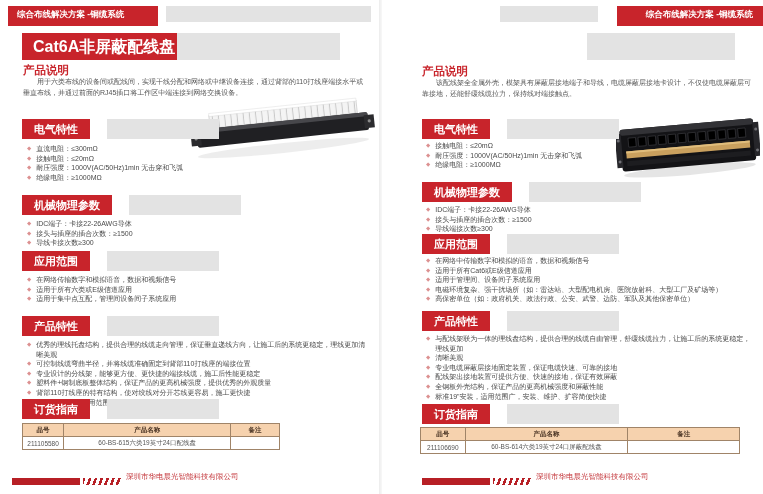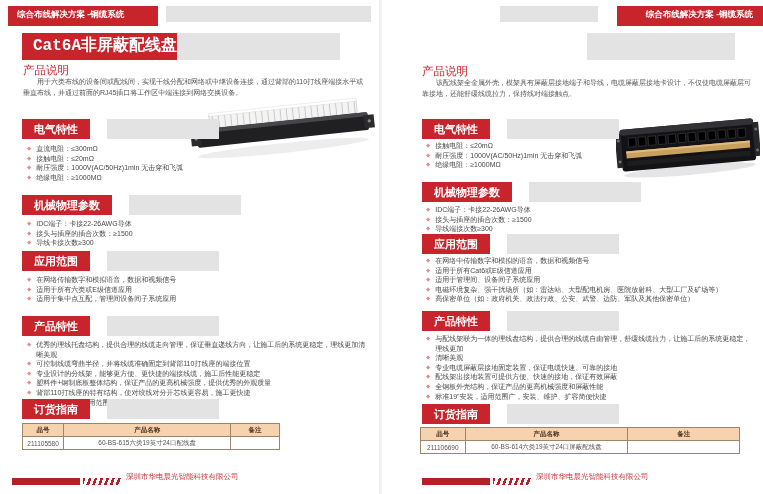--- a/index.html
+++ b/index.html
@@ -27,27 +27,27 @@
   .tb-left{left:8px;width:150px;padding-left:9px;}
   .tb-right{right:0;width:146px;text-align:right;padding-right:10px;}
   .topgrey{position:absolute;top:6px;height:16px;background:var(--grey-block);}
   .tg-left{left:166px;width:205px;}
   .tg-right{left:118px;width:98px;}
 
   
   .title-box{position:absolute;top:33px;height:27px;background:var(--red);
     color:#fff;font-weight:bold;font-size:16px;line-height:27px;padding:0 11px;white-space:nowrap;}
   .title-grey{position:absolute;top:33px;height:27px;background:var(--grey-block);}
-  #page-left .title-box{left:22px;font-family:Liberation Mono, monospace;}
+  #page-left .title-box{left:22px;}
   #page-left .title-grey{left:177px;width:163px;}
   #page-right .title-box{left:38px;}
   #page-right .title-grey{left:205px;width:148px;}
 
   
-  .desc-h{position:absolute;color:var(--red);font-size:11.5px;font-weight:normal;}
+  .desc-h{position:absolute;color:var(--red);font-size:11.5px;font-weight:bold;}
   #page-left .desc-h{left:23px;top:63px;}
   #page-right .desc-h{left:40px;top:64px;}
   .desc-p{position:absolute;margin:0;font-size:7px;line-height:10.5px;color:#555;text-indent:2em;}
   #page-left .desc-p{left:23px;top:77px;width:345px;}
   #page-right .desc-p{left:40px;top:78px;width:330px;}
 
   
   .sec-head{position:absolute;display:flex;gap:17px;}
   #page-left .sec-head{left:22px;}
   #page-right .sec-head{left:40px;}

